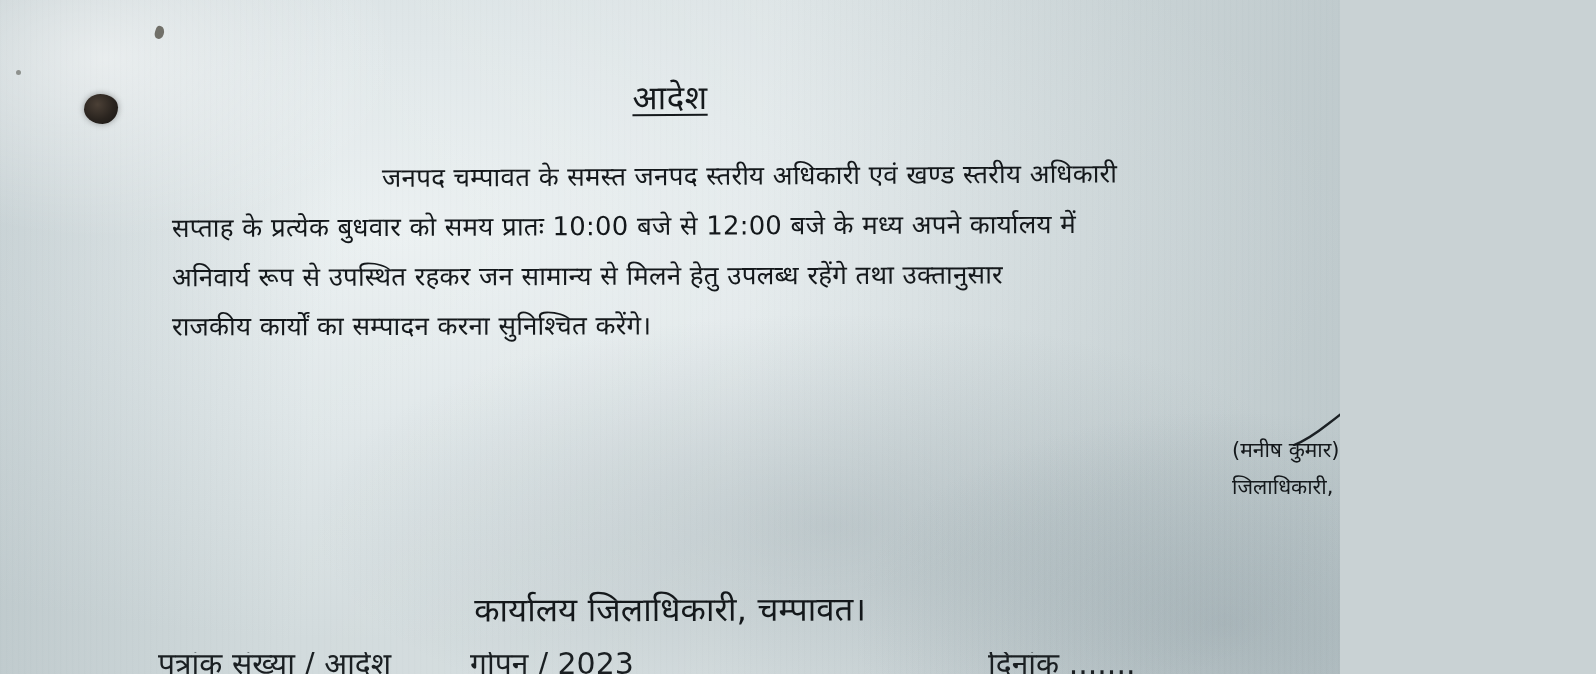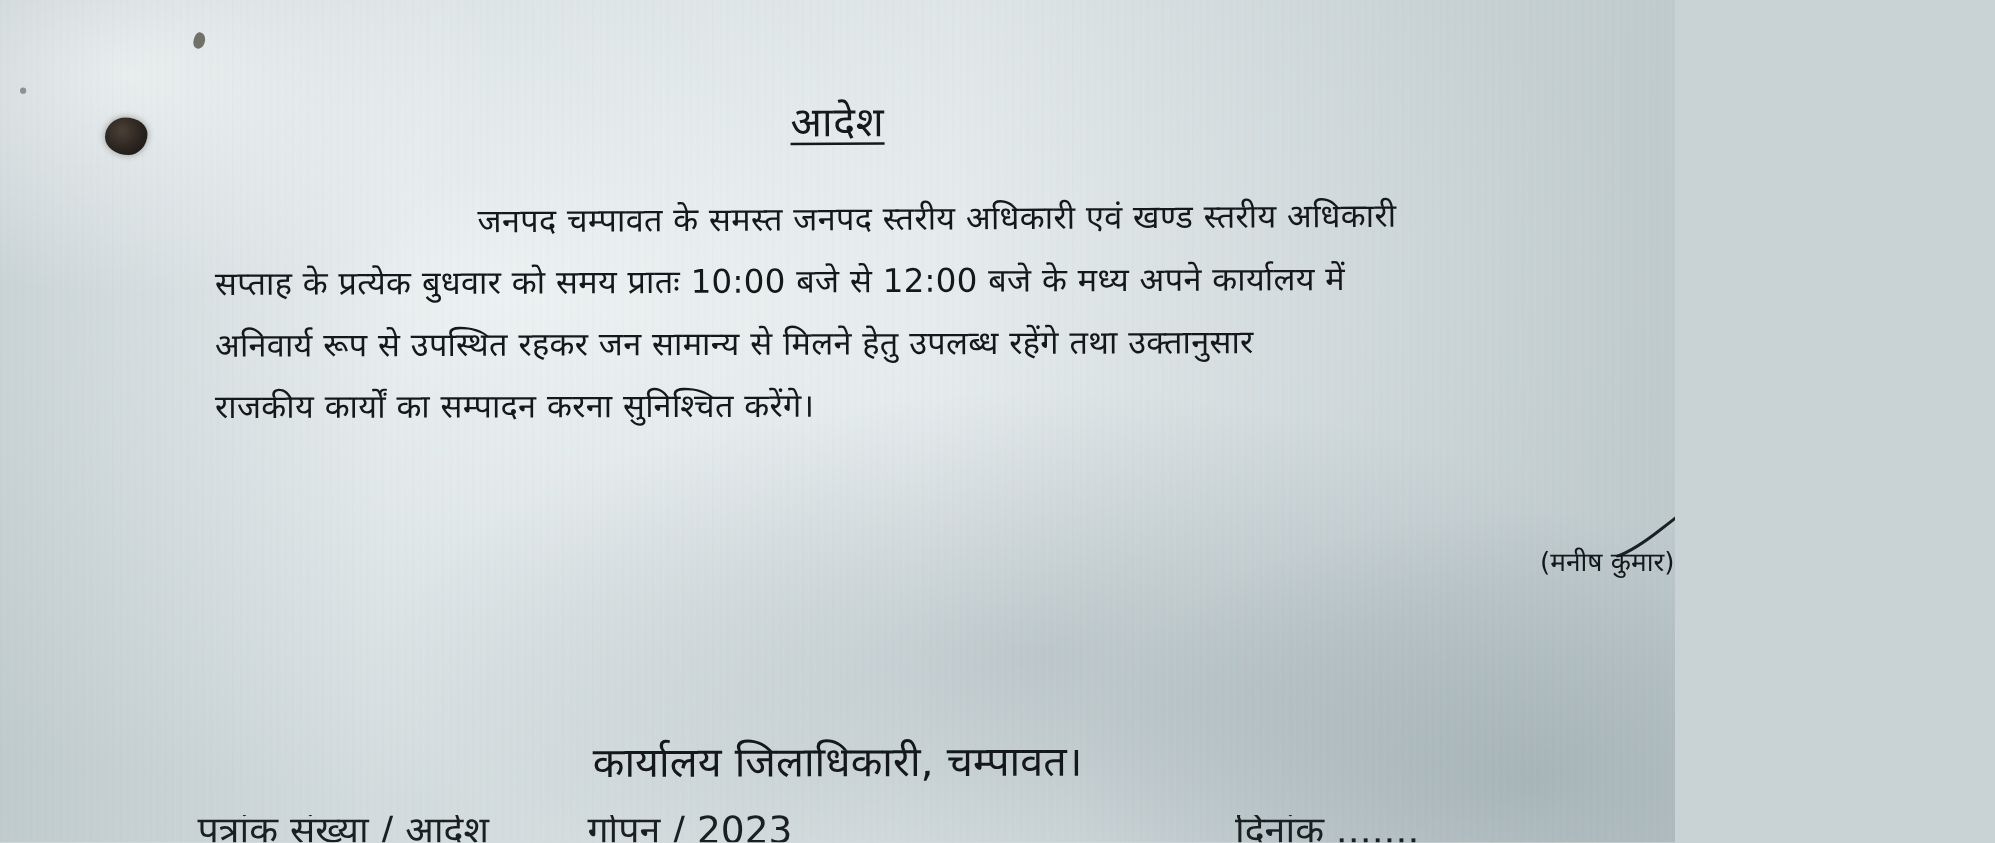--- a/index.html
+++ b/index.html
@@ -203,20 +203,21 @@
     <span class="l l3">अनिवार्य रूप से उपस्थित रहकर जन सामान्य से मिलने हेतु उपलब्ध रहेंगे तथा उक्तानुसार</span>
     <span class="l l4">राजकीय कार्यों का सम्पादन करना सुनिश्चित करेंगे।</span>
   </div>
 
   <svg id="sign-stroke" viewBox="0 0 236 128">
     <path d="M232 6 C196 34 150 72 106 106 C92 117 80 124 72 127" stroke="#1b2024" stroke-width="2.4" fill="none" stroke-linecap="round"></path>
   </svg>
 
   <div id="sign-block">
     <div>(मनीष कुमार)</div>
+    <div>जिलाधिकारी,</div>
   </div>
 
   <div class="ink" id="office-line">कार्यालय जिलाधिकारी, चम्पावत।</div>
 
   <div id="cut-row">
     <span class="seg s1">पत्रांक संख्या / आदेश</span>
     <span class="seg s2">गोपन / 2023</span>
     <span class="seg s3">दिनांक .......</span>
   </div>
 

